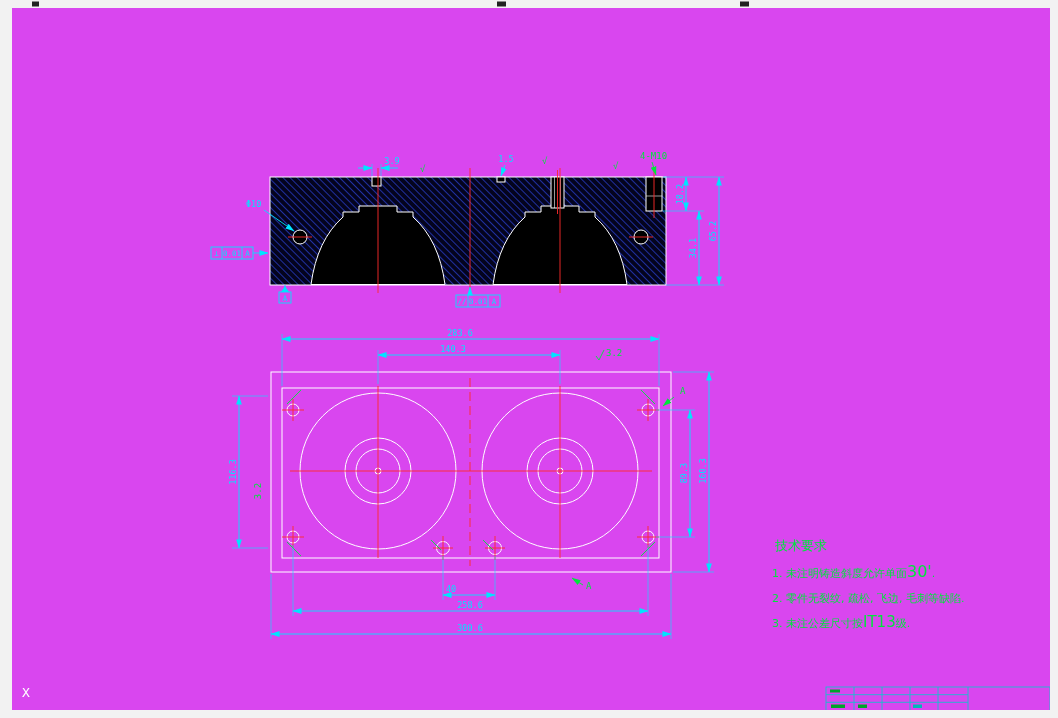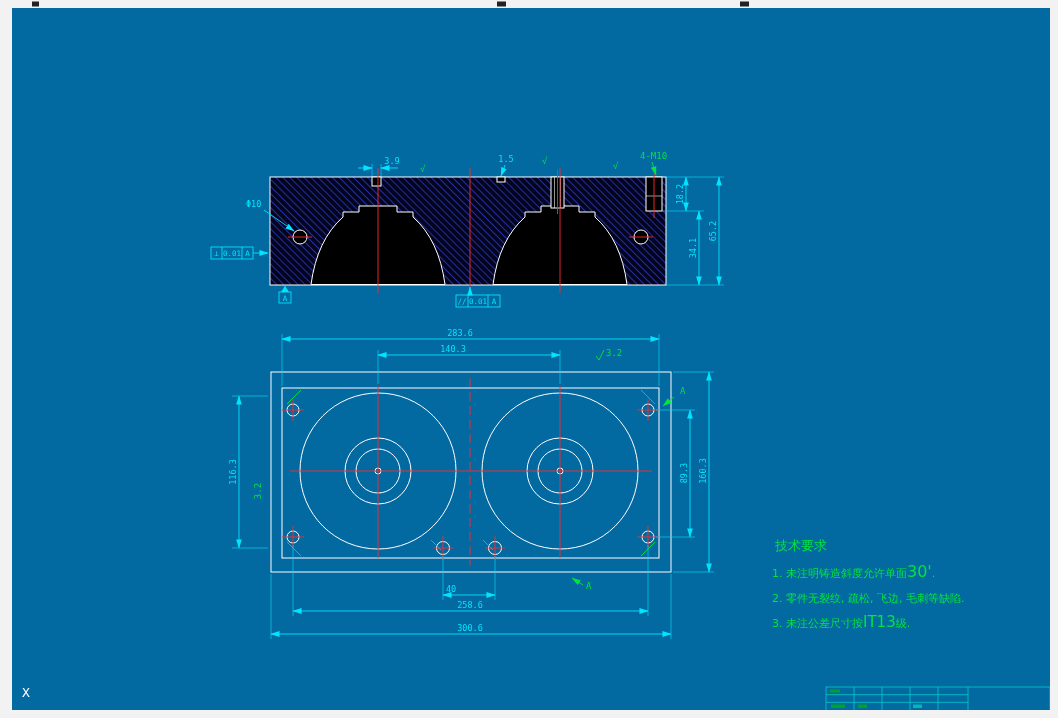--- a/index.html
+++ b/index.html
@@ -1,16 +1,16 @@
 <!DOCTYPE html>
 <html><head>
 <meta charset="utf-8">
 <style>
   html,body{margin:0;padding:0;background:#000;}
-  #screen{position:relative;width:1058px;height:718px;background:#0369a1;overflow:hidden;
+  #screen{position:relative;width:1058px;height:718px;background:#d946ef;overflow:hidden;
           font-family:"DejaVu Sans", sans-serif;}
   svg{position:absolute;left:0;top:0;}
   .w   {stroke:#ffffff;stroke-width:1;fill:none;}
   .wthin{stroke:#ffffff;stroke-width:0.6;fill:none;}
   .cut {fill:#000000;stroke:#ffffff;stroke-width:1;}
   .red {stroke:#ff2a2a;stroke-width:0.9;fill:none;}
   .diml{stroke:#00e5ff;stroke-width:0.9;fill:none;}
   .ext {stroke:#00e5ff;stroke-width:0.6;fill:none;}
   .dimt{fill:#00e5ff;font:8.5px "DejaVu Sans Mono", monospace;}
   .fcft{fill:#00e5ff;font:7.5px "DejaVu Sans Mono", monospace;}

